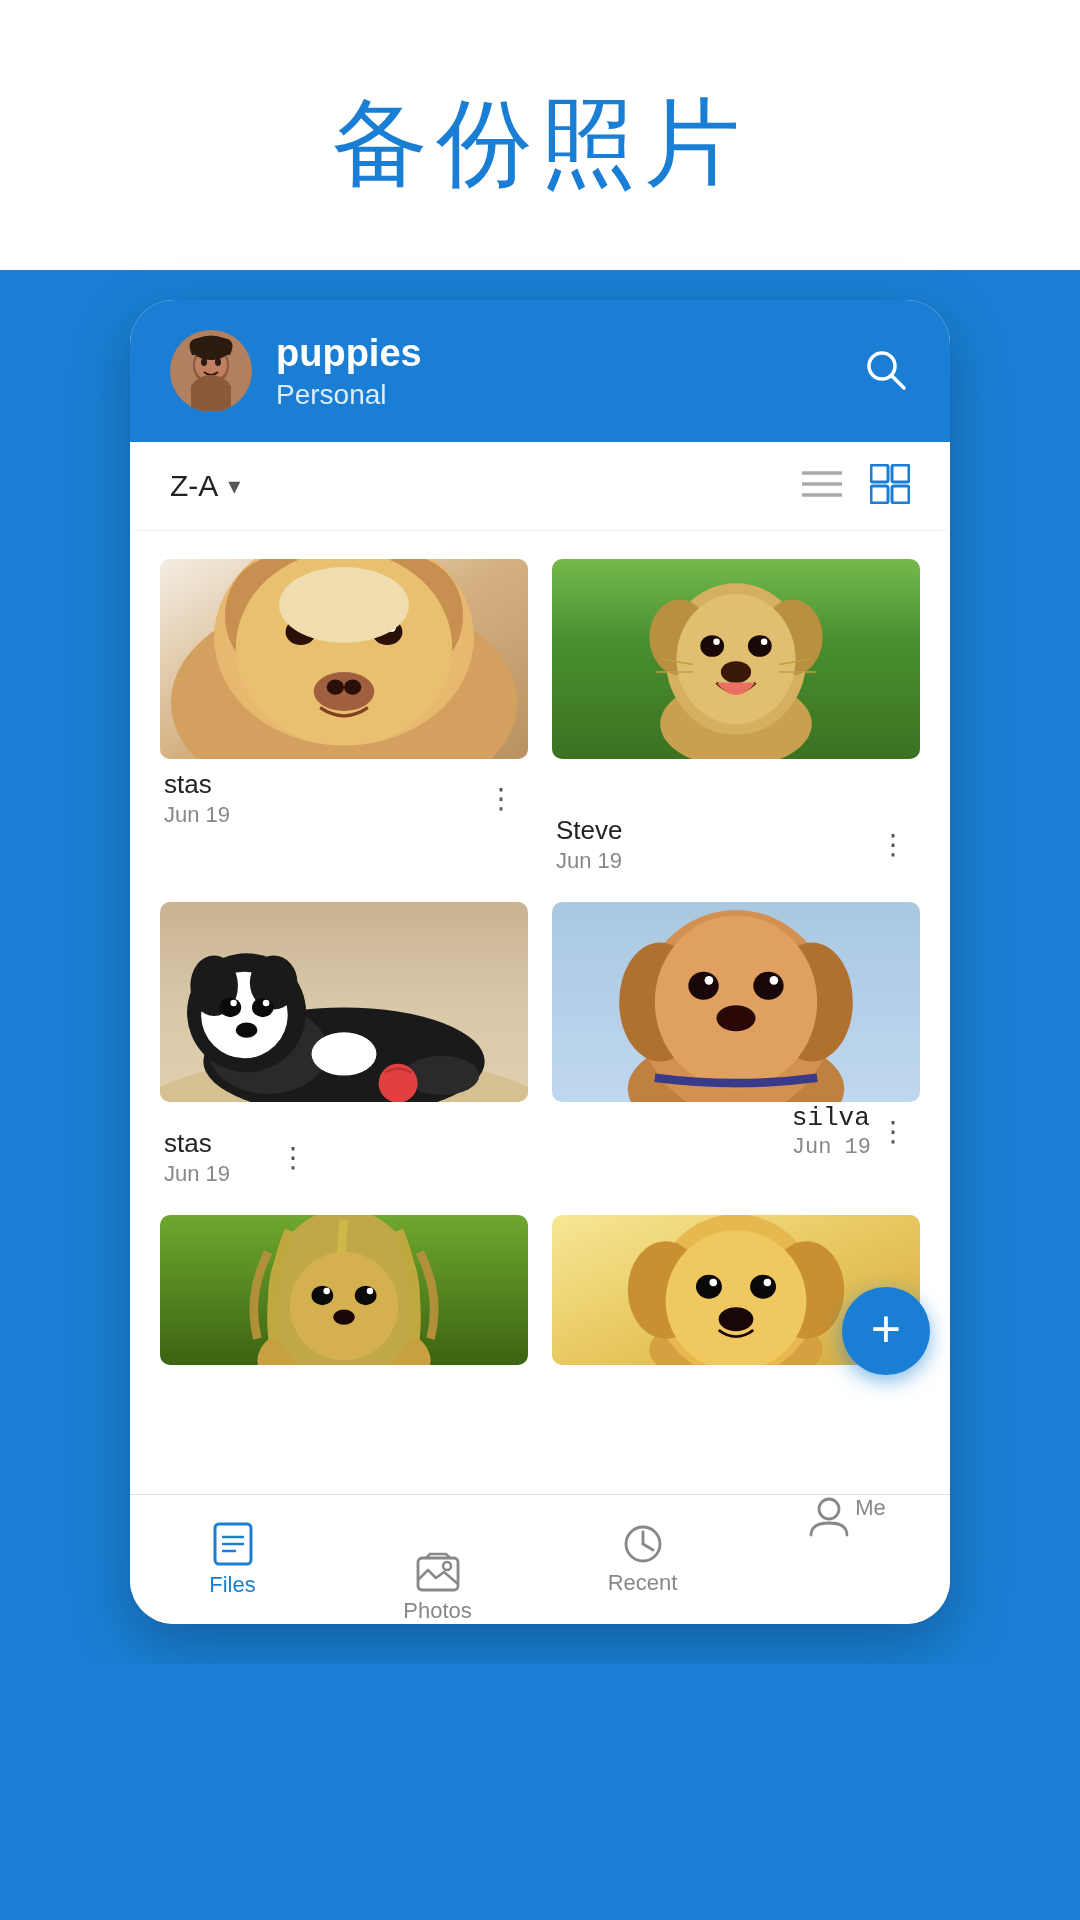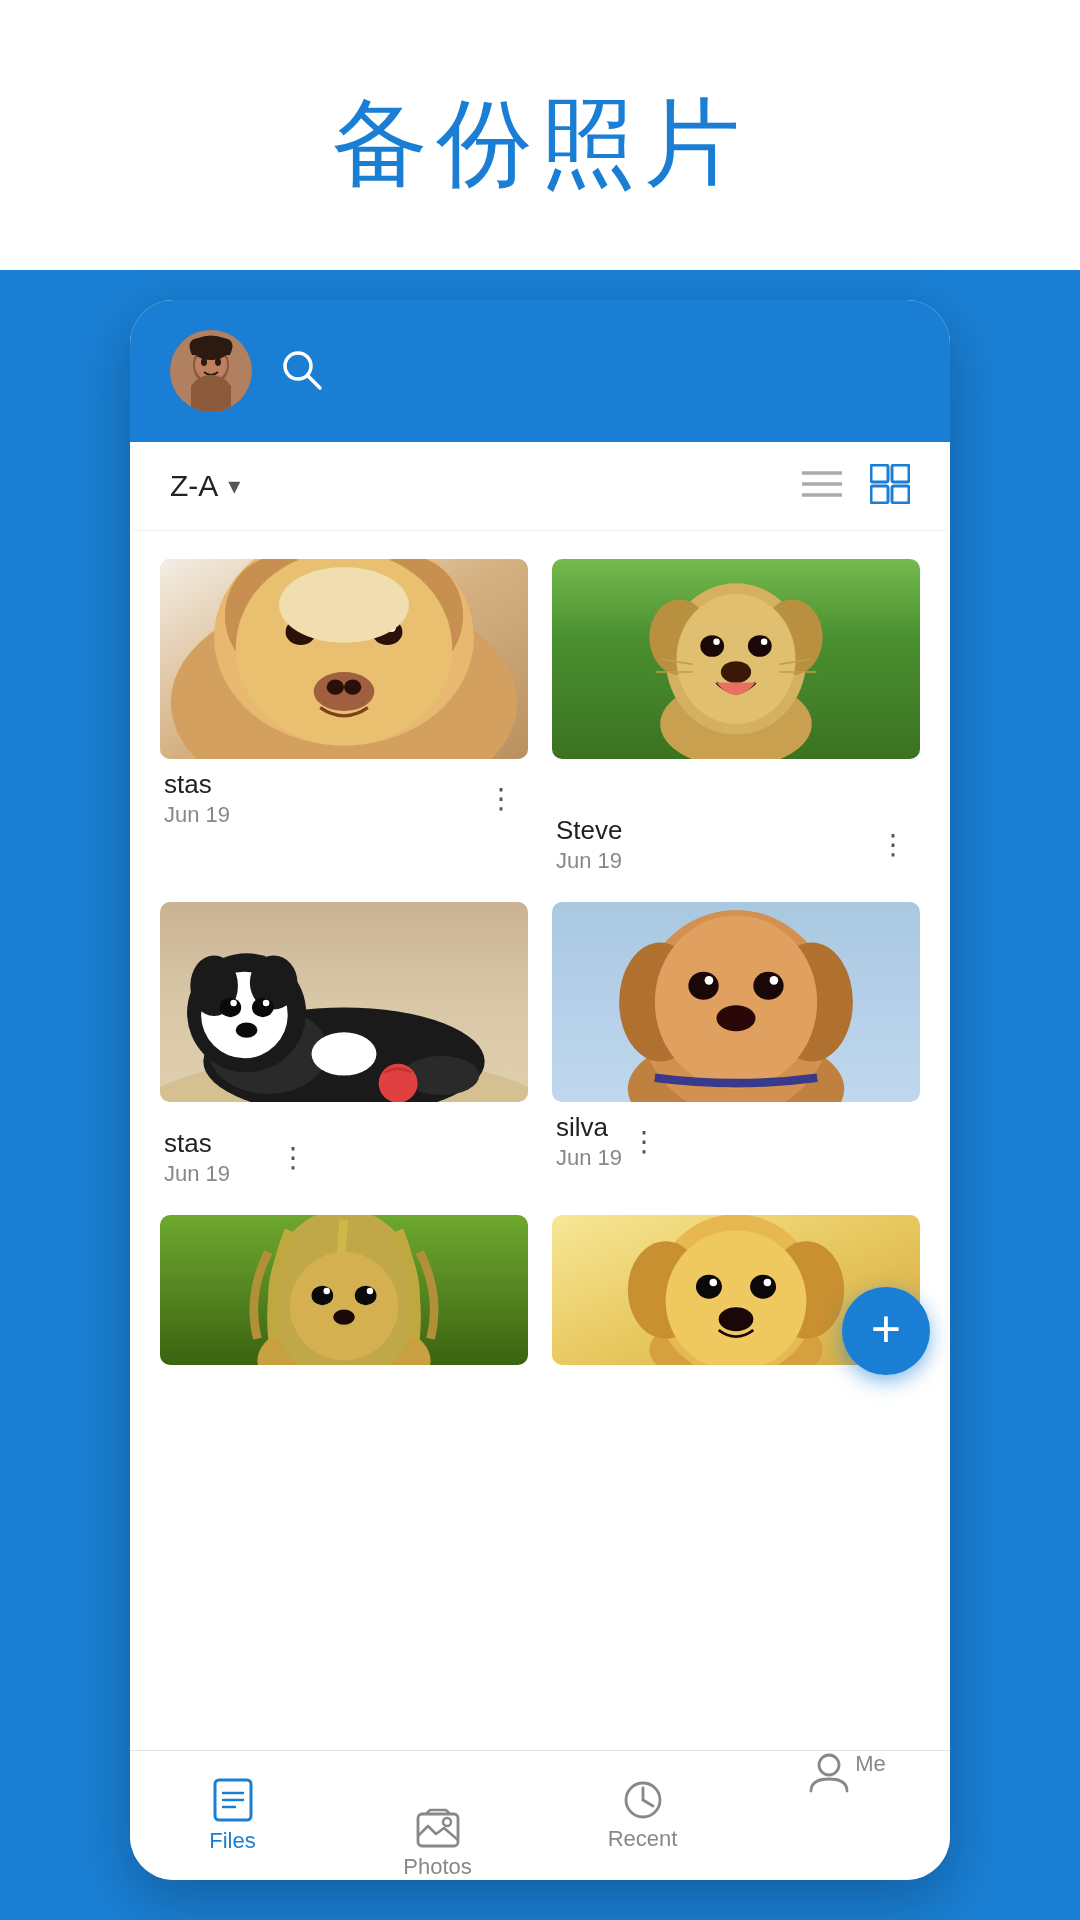--- a/index.html
+++ b/index.html
@@ -14,21 +14,21 @@
       display: flex;
       flex-direction: column;
       align-items: center;
       justify-content: flex-start;
     }
 
   </style>
 </head>
 <body>
 
-<div style="width:1080px; height:1920px; background:#1a7fd4; position:relative; overflow:hidden; display:flex; flex-direction:column; align-items:center;">
+<div style="width:1080px; height:1664px; background:#1a7fd4; position:relative; overflow:hidden; display:flex; flex-direction:column; align-items:center;">
 
   <div style="width:100%; background:white; padding: 80px 0 60px 0; text-align:center;">
     <span style="color:#1a7fd4; font-size:96px; font-weight:400; letter-spacing:8px;">备份照片</span>
   </div>
 
   <div style="width:820px; margin-top:30px; background:white; border-radius:44px; overflow:hidden; box-shadow:0 20px 60px rgba(0,0,0,0.25); display:flex; flex-direction:column; flex:1; margin-bottom:40px;">
 
     <div style="background:#1a7fd4; padding:30px 40px; display:flex; align-items:center; gap:24px;">
 
       <div style="width:82px; height:82px; border-radius:50%; overflow:hidden; flex-shrink:0; background:#9a7060;">
@@ -41,20 +41,24 @@
           <ellipse cx="48" cy="32" rx="3" ry="4" fill="#2a1a10"></ellipse>
           <path d="M34 42 Q41 48 48 42" stroke="#2a1a10" stroke-width="2" fill="none"></path>
           <ellipse cx="41" cy="60" rx="20" ry="15" fill="#8a5a3a"></ellipse>
           <rect x="21" y="55" width="40" height="27" fill="#8a5a3a"></rect>
 
           <ellipse cx="41" cy="18" rx="19" ry="12" fill="#2a1a10"></ellipse>
           <path d="M22 25 Q15 10 28 8 Q41 3 54 8 Q67 10 60 25" fill="#2a1a10"></path>
         </svg>
       </div>
 
+      <div style="flex:1;">
+        <div style="color:white; font-size:38px; font-weight:600;">puppies</div>
+        <div style="color:rgba(255,255,255,0.85); font-size:28px; margin-top:4px;">Personal</div>
+      </div>
 
       <div style="color:white; cursor:pointer;">
         <svg width="50" height="50" viewBox="0 0 50 50" fill="none" xmlns="http://www.w3.org/2000/svg">
           <circle cx="22" cy="22" r="13" stroke="white" stroke-width="3.5" fill="none"></circle>
           <line x1="32" y1="32" x2="44" y2="44" stroke="white" stroke-width="3.5" stroke-linecap="round"></line>
         </svg>
       </div>
     </div>
 
     <div style="background:white; padding:22px 40px; display:flex; align-items:center; justify-content:space-between; border-bottom:1px solid #eeeeee;border-radius:9px;">
@@ -243,21 +247,21 @@
               <ellipse cx="140" cy="85" rx="14" ry="13" fill="#1a0808"></ellipse>
               <ellipse cx="200" cy="85" rx="14" ry="13" fill="#1a0808"></ellipse>
               <circle cx="145" cy="80" r="4" fill="white"></circle>
               <circle cx="205" cy="80" r="4" fill="white"></circle>
 
               <ellipse cx="170" cy="115" rx="18" ry="12" fill="#2a0808"></ellipse>
 
               <path d="M95 170 Q170 180 245 170" stroke="#3a3a8a" stroke-width="8" fill="none"></path>
             </svg>
           </div>
-          <div style="display:flex; align-items:center; justify-content:flex-start; padding:10px 4px 4px 4px;">
+          <div style="display:flex; align-items:center; justify-content:flex-end; padding:1px 4px 4px 4px;font-family:Liberation Mono, monospace;">
             <div>
               <div style="font-size:26px; color:#222; font-weight:500;">silva</div>
               <div style="font-size:22px; color:#888; margin-top:2px;">Jun 19</div>
             </div>
             <div style="color:#555; font-size:28px; cursor:pointer; padding:4px 8px; letter-spacing:1px;">⋮</div>
           </div>
         </div>
 
         <div>
           <div style="width:100%; height:150px; border-radius:10px; overflow:hidden; cursor:pointer;">

